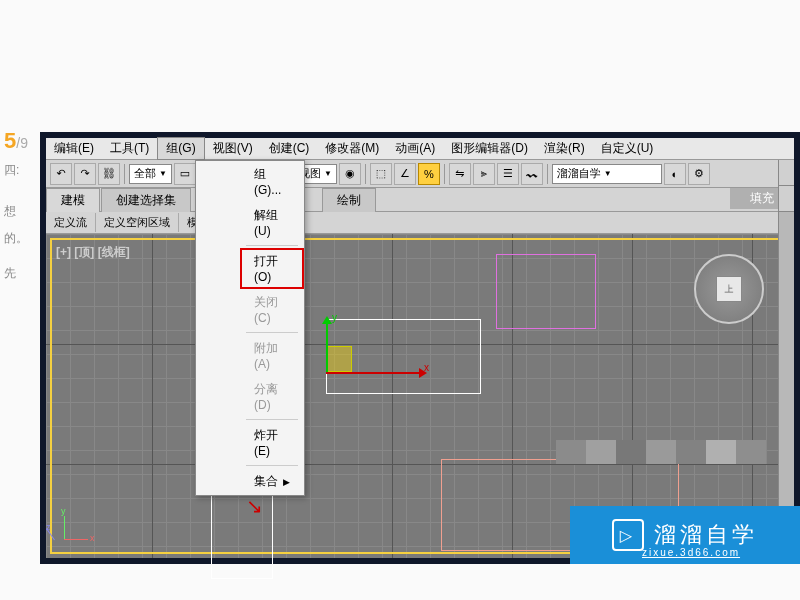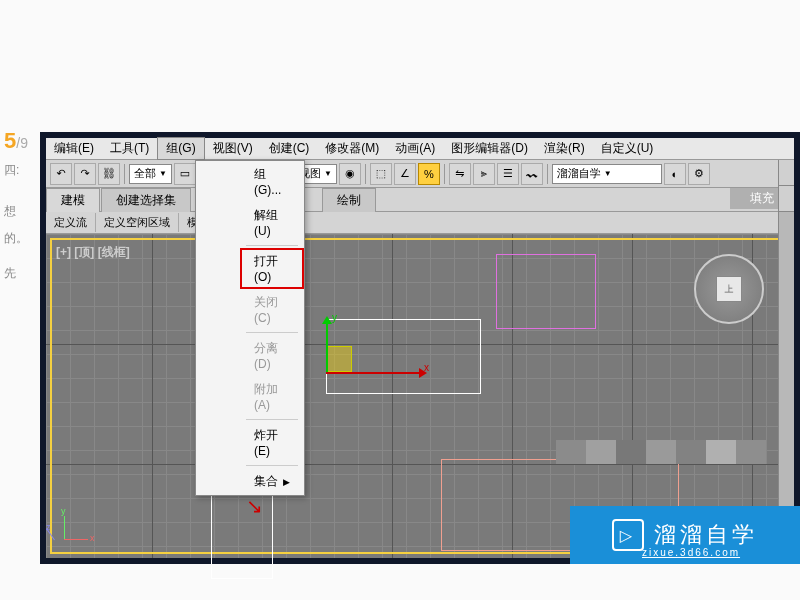--- a/index.html
+++ b/index.html
@@ -165,22 +165,22 @@
     <div class="ribbon-cell">模拟</div>
   </div>
 
   <div class="dropdown-menu">
     <div class="menu-row">组(G)...</div>
     <div class="menu-row">解组(U)</div>
     <div class="menu-sep"></div>
     <div class="menu-row highlight">打开(O)</div>
     <div class="menu-row disabled">关闭(C)</div>
     <div class="menu-sep"></div>
+    <div class="menu-row disabled">附加(A)</div>
     <div class="menu-row disabled">分离(D)</div>
-    <div class="menu-row disabled">附加(A)</div>
     <div class="menu-sep"></div>
     <div class="menu-row">炸开(E)</div>
     <div class="menu-sep"></div>
     <div class="menu-row">
         <span>集合</span>
         <span class="menu-arrow">▶</span>
       </div>
   </div>
 
   <div class="viewport">

